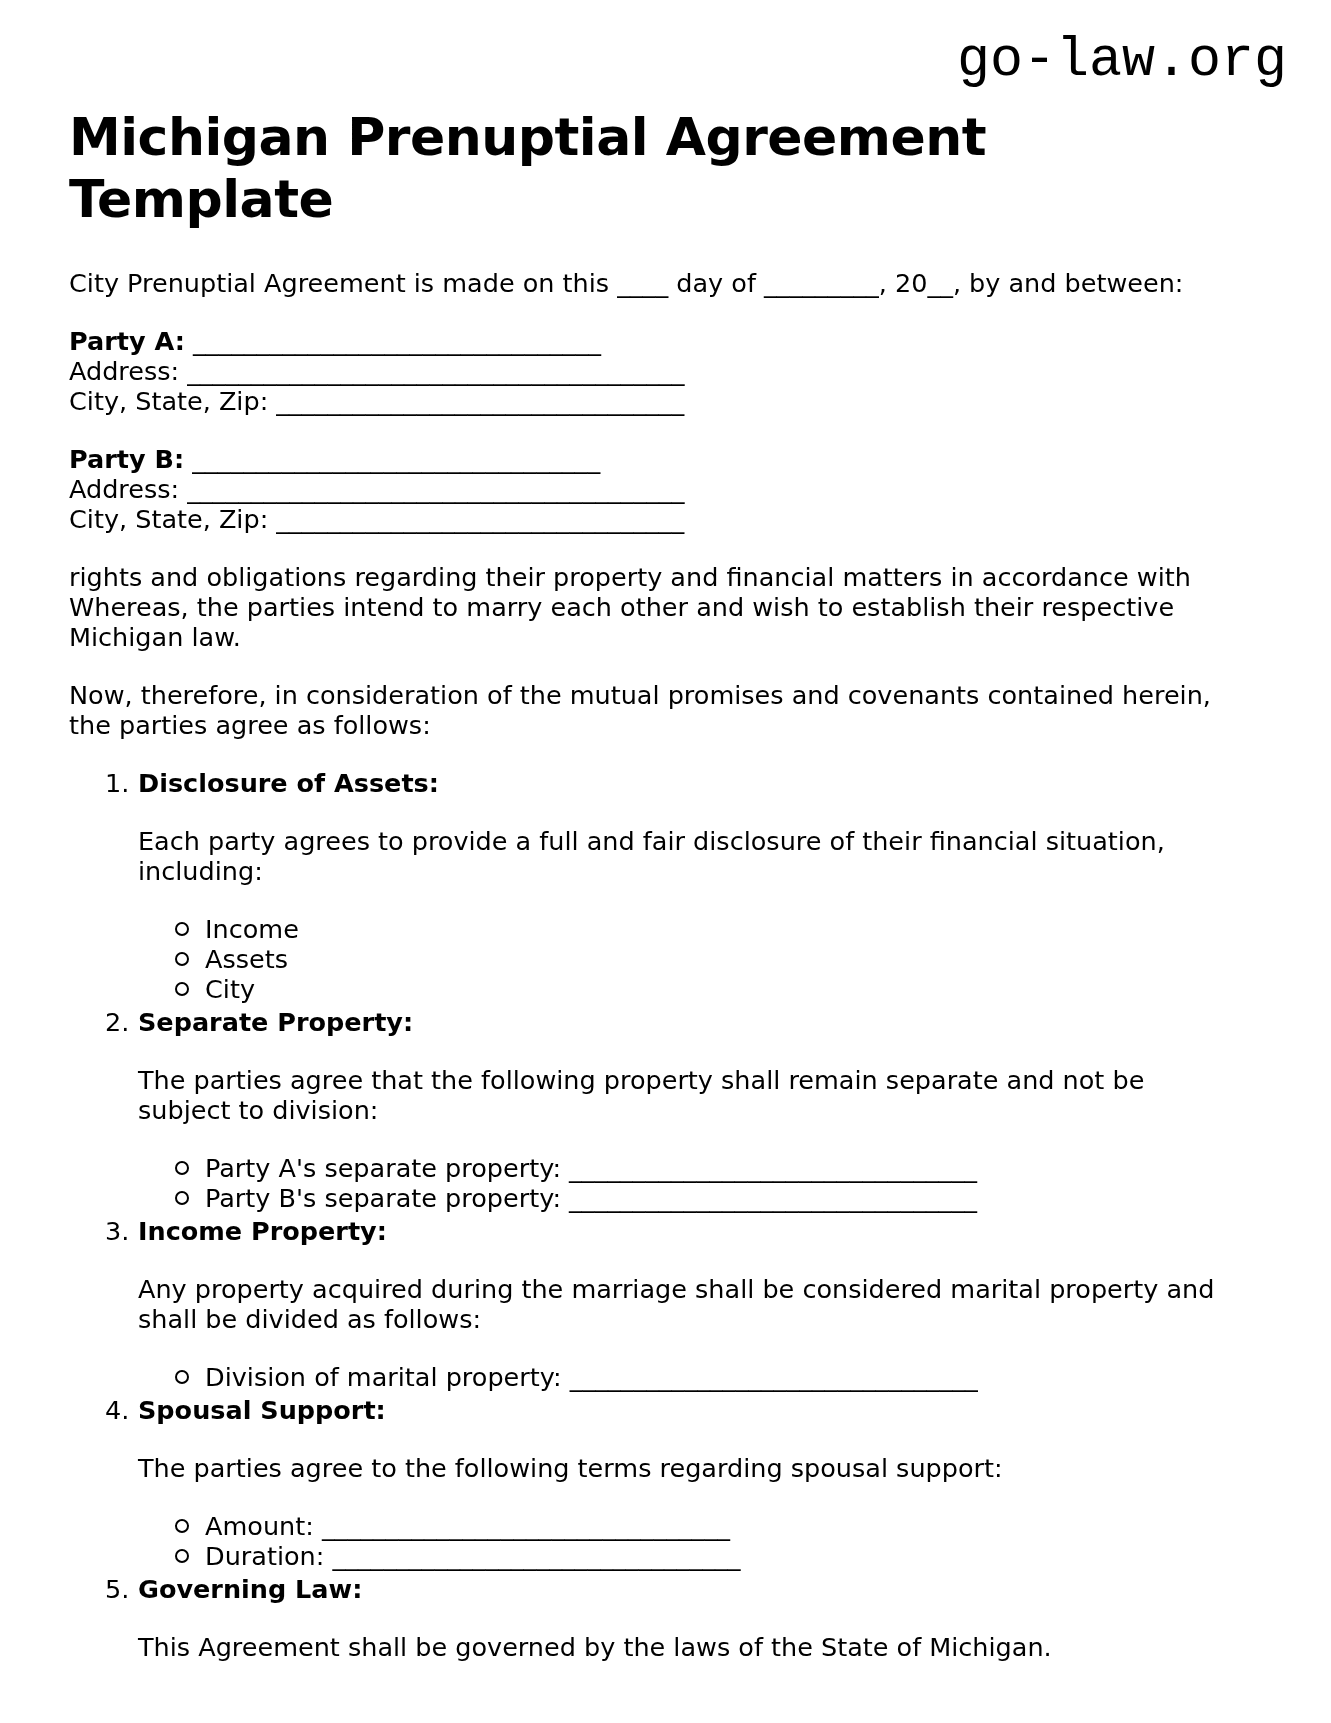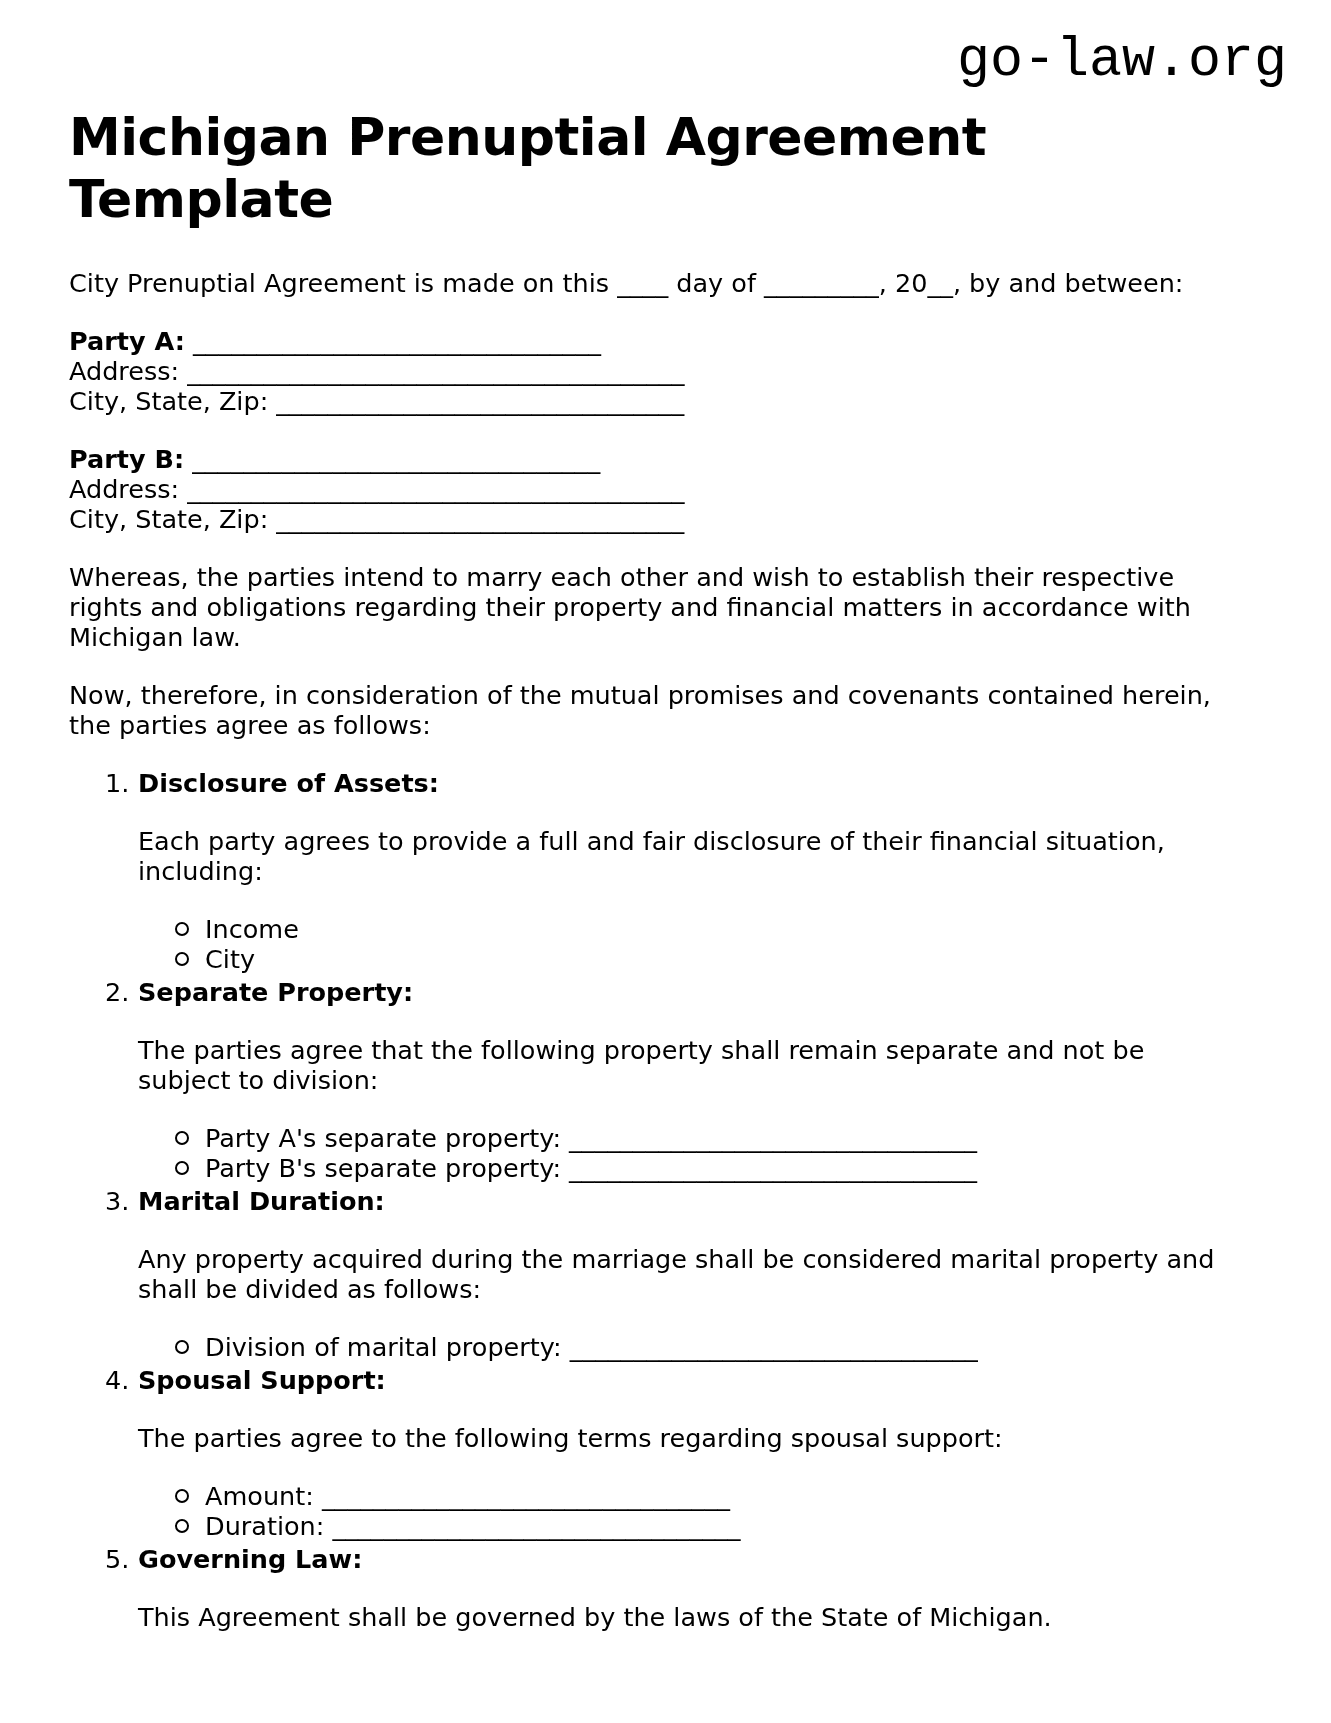--- a/index.html
+++ b/index.html
@@ -69,58 +69,59 @@
     <span class="line"><span>City, State, Zip:</span> <span>________________________________</span></span>
   </p>
 
   <p>
     <span class="line"><strong>Party B:</strong> <span>________________________________</span></span>
     <span class="line"><span>Address:</span> <span>_______________________________________</span></span>
     <span class="line"><span>City, State, Zip:</span> <span>________________________________</span></span>
   </p>
 
   <p>
+    <span class="line">rights and obligations regarding their property and financial matters in accordance with</span>
     <span class="line">Whereas, the parties intend to marry each other and wish to establish their respective</span>
-    <span class="line">rights and obligations regarding their property and financial matters in accordance with</span>
     <span class="line">Michigan law.</span>
   </p>
 
   <p>
     <span class="line">Now, therefore, in consideration of the mutual promises and covenants contained herein,</span>
     <span class="line">the parties agree as follows:</span>
   </p>
 
   <ol class="sections">
 
     <li class="section">
       <span class="sec-num">1.</span><strong class="sec-title">Disclosure of Assets:</strong>
       <p>
         <span class="line">Each party agrees to provide a full and fair disclosure of their financial situation,</span>
         <span class="line">including:</span>
       </p>
       <ul class="bullets">
         <li><span class="dot"></span><span>Income</span></li>
+        <li><span class="dot"></span><span>Assets</span></li>
         <li><span class="dot"></span><span>City</span></li>
       </ul>
     </li>
 
     <li class="section">
       <span class="sec-num">2.</span><strong class="sec-title">Separate Property:</strong>
       <p>
         <span class="line">The parties agree that the following property shall remain separate and not be</span>
         <span class="line">subject to division:</span>
       </p>
       <ul class="bullets">
         <li><span class="dot"></span><span>Party A's separate property: ________________________________</span></li>
         <li><span class="dot"></span><span>Party B's separate property: ________________________________</span></li>
       </ul>
     </li>
 
     <li class="section">
-      <span class="sec-num">3.</span><strong class="sec-title">Marital Duration:</strong>
+      <span class="sec-num">3.</span><strong class="sec-title">Income Property:</strong>
       <p>
         <span class="line">Any property acquired during the marriage shall be considered marital property and</span>
         <span class="line">shall be divided as follows:</span>
       </p>
       <ul class="bullets">
         <li><span class="dot"></span><span>Division of marital property: ________________________________</span></li>
       </ul>
     </li>
 
     <li class="section">

